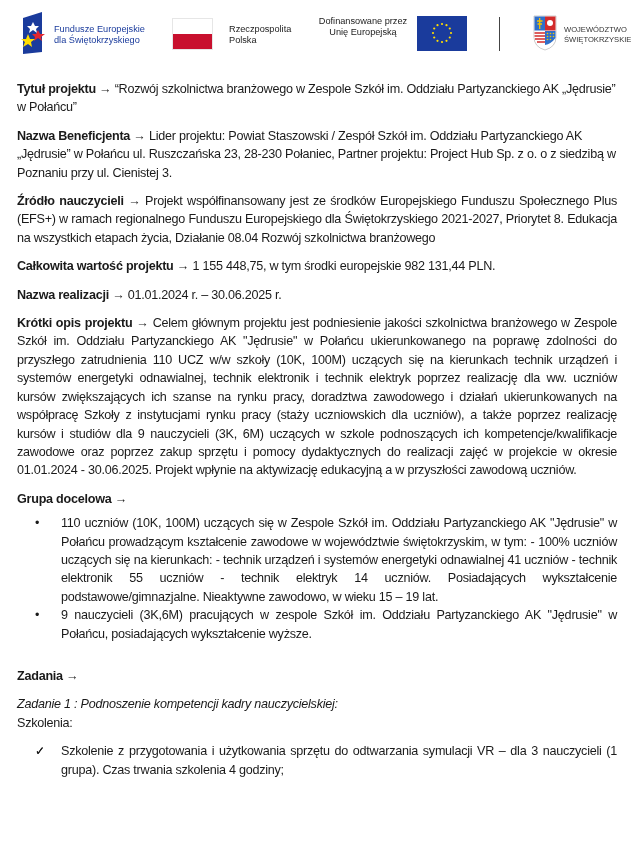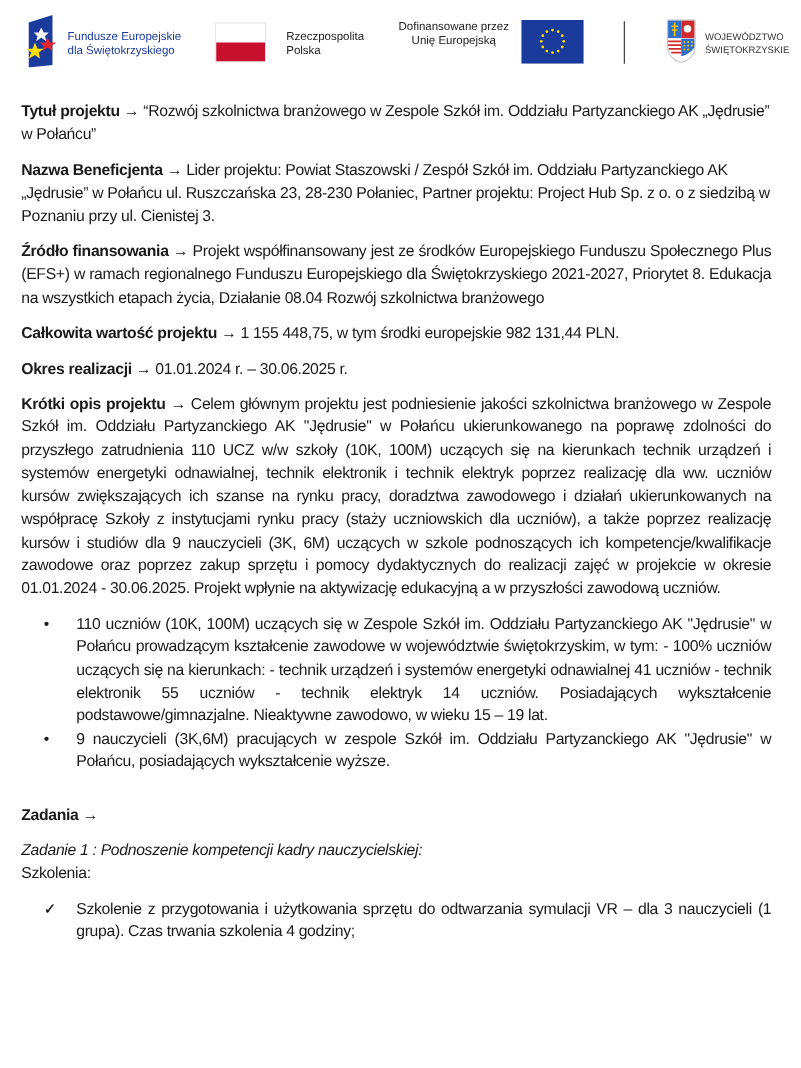--- a/index.html
+++ b/index.html
@@ -115,39 +115,42 @@
     <span>“Rozwój szkolnictwa branżowego w Zespole Szkół im. Oddziału Partyzanckiego AK „Jędrusie” w Połańcu”</span>
   </p>
 
 
   <p>
     <b><span>Nazwa Beneficjenta</span> <span>→</span></b>
     <span>Lider projektu: Powiat Staszowski / Zespół Szkół im. Oddziału Partyzanckiego AK „Jędrusie” w Połańcu ul. Ruszczańska 23, 28-230 Połaniec, Partner projektu: Project Hub Sp. z o. o z siedzibą w Poznaniu przy ul. Cienistej 3.</span>
   </p>
 
   <p class="j">
-    <b><span>Źródło finansowania</span> <span>→</span></b>
+    <b><span>Źródło nauczycieli</span> <span>→</span></b>
     <span>Projekt współfinansowany jest ze środków Europejskiego Funduszu Społecznego Plus (EFS+) w ramach regionalnego Funduszu Europejskiego dla Świętokrzyskiego 2021-2027, Priorytet 8. Edukacja na wszystkich etapach życia, Działanie 08.04 Rozwój szkolnictwa branżowego</span>
   </p>
 
   <p>
     <b><span>Całkowita wartość projektu</span> <span>→</span></b>
     <span>1 155 448,75, w tym środki europejskie 982 131,44 PLN.</span>
   </p>
 
   <p>
-    <b><span>Okres realizacji</span> <span>→</span></b>
+    <b><span>Nazwa realizacji</span> <span>→</span></b>
     <span>01.01.2024 r. – 30.06.2025 r.</span>
   </p>
 
   <p class="j">
     <b><span>Krótki opis projektu</span> <span>→</span></b>
     <span>Celem głównym projektu jest podniesienie jakości szkolnictwa branżowego w Zespole Szkół im. Oddziału Partyzanckiego AK "Jędrusie" w Połańcu ukierunkowanego na poprawę zdolności do przyszłego zatrudnienia 110 UCZ w/w szkoły (10K, 100M) uczących się na kierunkach technik urządzeń i systemów energetyki odnawialnej, technik elektronik i technik elektryk poprzez realizację dla ww. uczniów kursów zwiększających ich szanse na rynku pracy, doradztwa zawodowego i działań ukierunkowanych na współpracę Szkoły z instytucjami rynku pracy (staży uczniowskich dla uczniów), a także poprzez realizację kursów i studiów dla 9 nauczycieli (3K, 6M) uczących w szkole podnoszących ich kompetencje/kwalifikacje zawodowe oraz poprzez zakup sprzętu i pomocy dydaktycznych do realizacji zajęć w projekcie w okresie 01.01.2024 - 30.06.2025. Projekt wpłynie na aktywizację edukacyjną a w przyszłości zawodową uczniów.</span>
   </p>
 
+  <p style="margin-bottom:4px;">
+    <b><span>Grupa docelowa</span> <span>→</span></b>
+  </p>
   <ul class="bullets">
     <li><span class="bul">•</span><span>110 uczniów (10K, 100M) uczących się w Zespole Szkół im. Oddziału Partyzanckiego AK "Jędrusie" w Połańcu prowadzącym kształcenie zawodowe w województwie świętokrzyskim, w tym: - 100% uczniów uczących się na kierunkach: - technik urządzeń i systemów energetyki odnawialnej 41 uczniów - technik elektronik 55 uczniów - technik elektryk 14 uczniów. Posiadających wykształcenie podstawowe/gimnazjalne. Nieaktywne zawodowo, w wieku 15 – 19 lat.</span></li>
     <li><span class="bul">•</span><span>9 nauczycieli (3K,6M) pracujących w zespole Szkół im. Oddziału Partyzanckiego AK "Jędrusie" w Połańcu, posiadających wykształcenie wyższe.</span></li>
   </ul>
 
   <p style="margin-top:24px;">
     <b><span>Zadania</span> <span>→</span></b>
   </p>
 
   <p>

